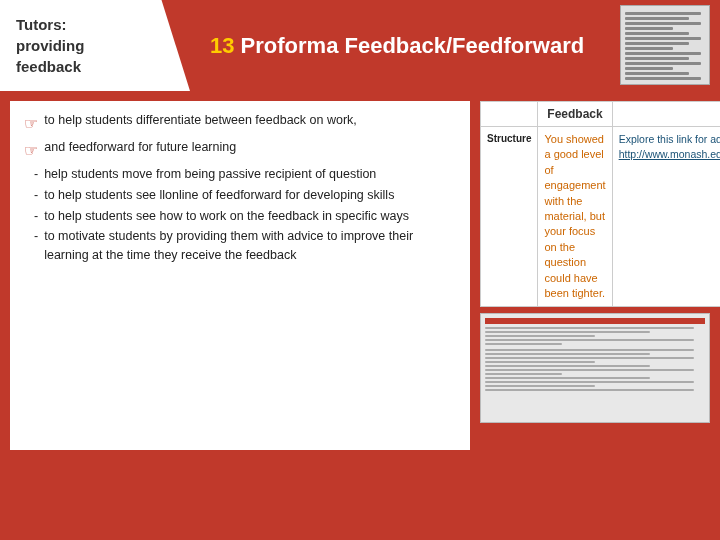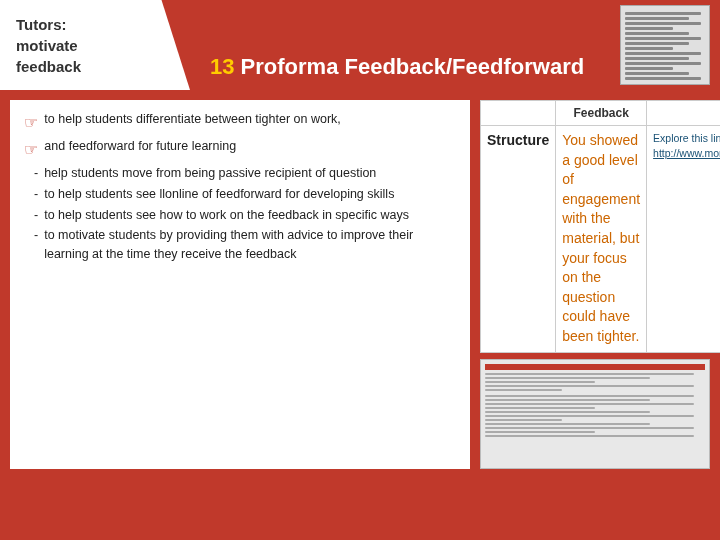--- a/index.html
+++ b/index.html
@@ -51,21 +51,21 @@
     .tutor-box-text {
       font-size: 15px;
       font-weight: bold;
       color: #333333;
       line-height: 1.4;
     }
 
     .header-title-area {
       flex: 1;
       display: flex;
-      align-items: flex-end;
+      align-items: center;
       padding: 10px 20px;
     }
 
     .header-title {
       font-size: 22px;
       font-weight: bold;
       color: #ffffff;
     }
 
     .header-title .num {
@@ -187,27 +187,27 @@
 
     .feedback-table td {
       padding: 5px 6px;
       vertical-align: top;
       border: 1px solid #ccc;
       line-height: 1.4;
     }
 
     .td-structure {
       font-weight: bold;
-      font-size: 14px;
+      font-size: 10px;
       color: #222;
     }
 
     .td-feedback-content {
       color: #cc6600;
-      font-size: 14px;
+      font-size: 11px;
     }
 
     .td-feedforward-content {
       color: #1a5276;
       font-size: 10.5px;
     }
 
     .td-feedforward-content a {
       color: #1a5276;
       text-decoration: underline;
@@ -249,21 +249,21 @@
 </head>
 <body>
 
 <div class="slide-container">
   <div class="bg-red"></div>
 
   <div class="header-bar">
     <div class="tutor-box">
       <div class="tutor-box-text">
         <span>Tutors:</span><br>
-        <span>motivate</span><br>
+        <span>providing</span><br>
         <span>feedback</span>
       </div>
     </div>
 
     <div class="header-title-area">
       <div class="header-title">
         <span class="num">13</span>
         <span>Proforma Feedback/Feedforward</span>
       </div>
     </div>
@@ -287,21 +287,21 @@
       </div>
     </div>
   </div>
 
   <div class="main-content">
 
     <div class="left-text">
 
       <div class="bullet-item">
         <span class="bullet-symbol">☞</span>
-        <span class="text-block">to help students differentiate between tighter on work,</span>
+        <span class="text-block">to help students differentiate between feedback on work,</span>
       </div>
 
       <div class="bullet-item">
         <span class="bullet-symbol">☞</span>
         <span class="text-block">and feedforward for future learning</span>
       </div>
 
       <div class="dash-item">
         <span class="dash-symbol">-</span>
         <span class="text-block">help students move from being passive recipient of question</span>

